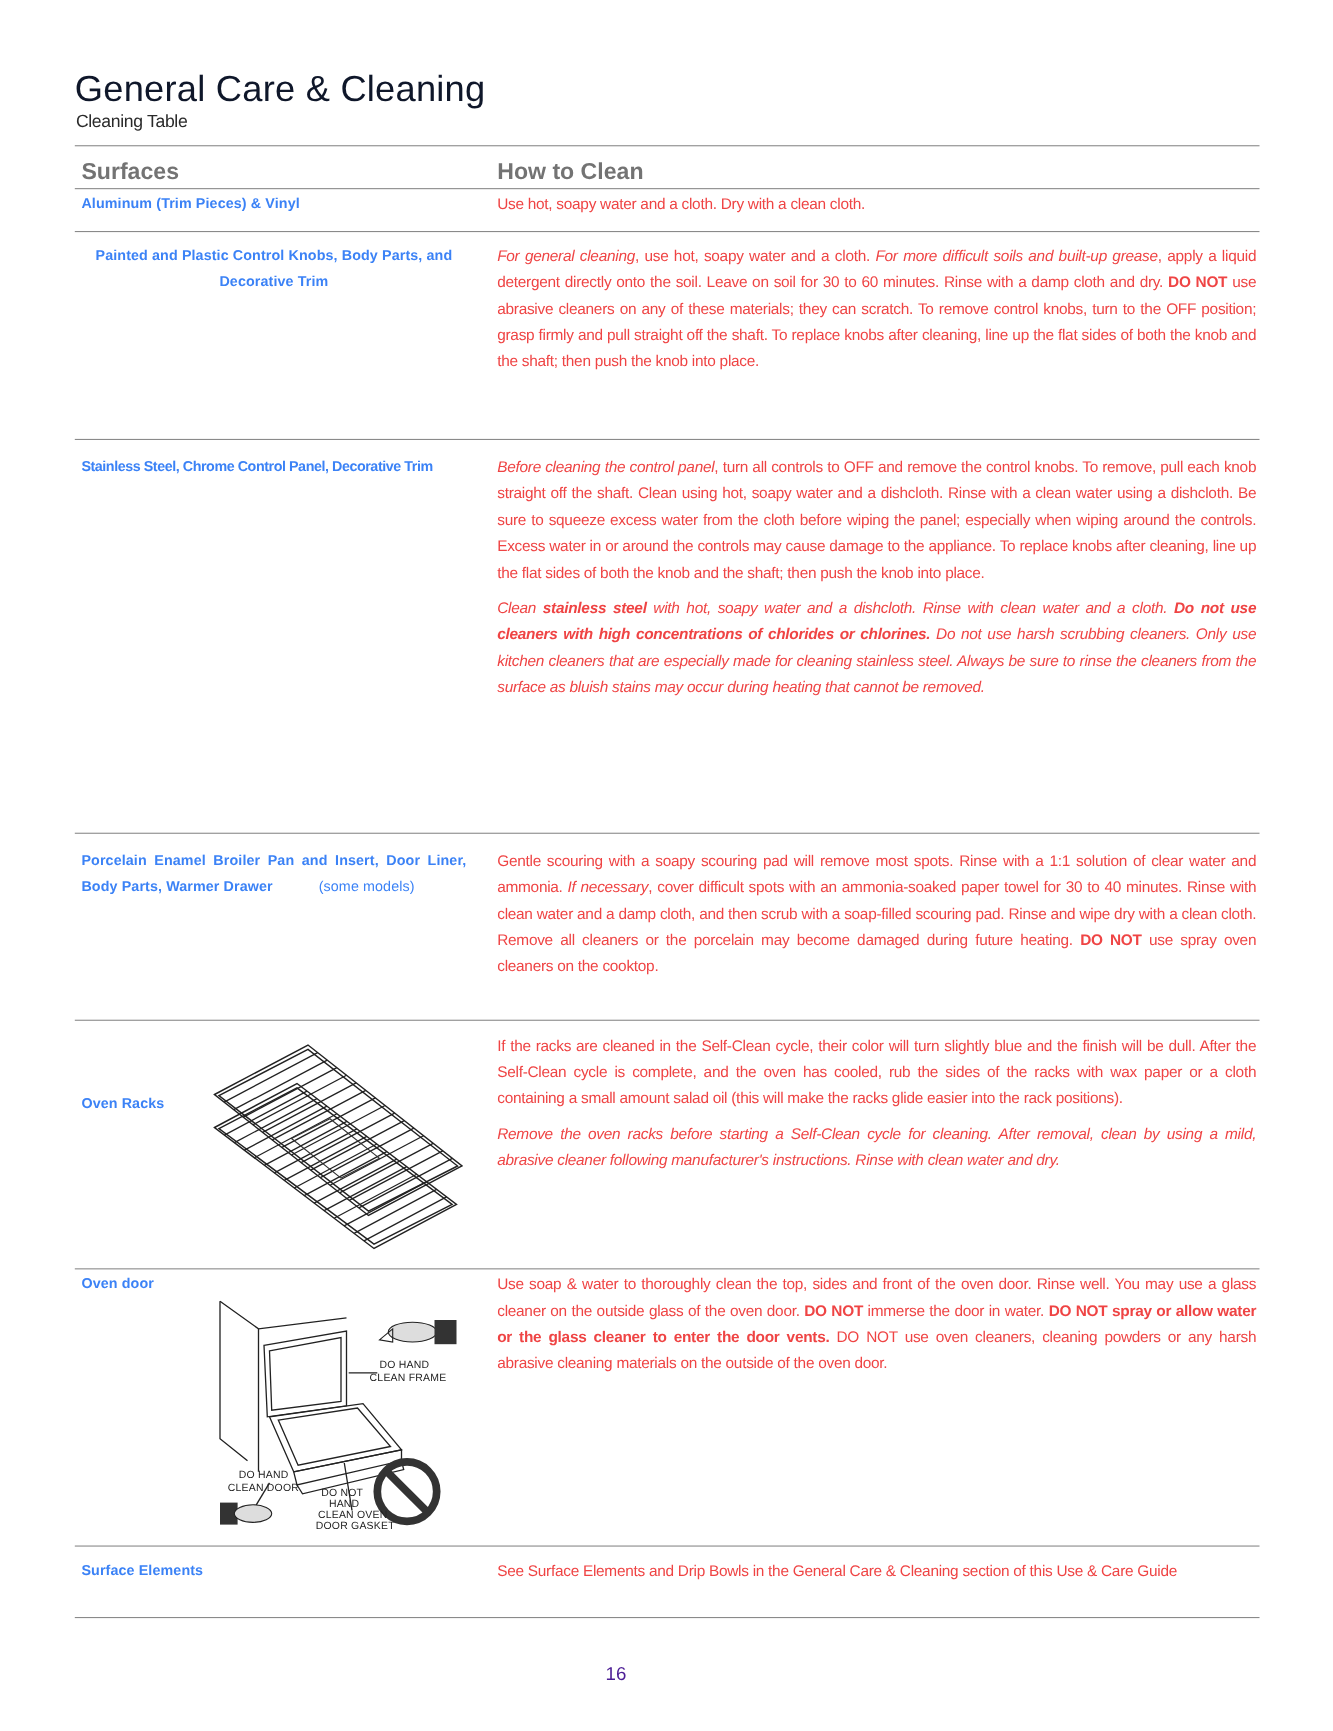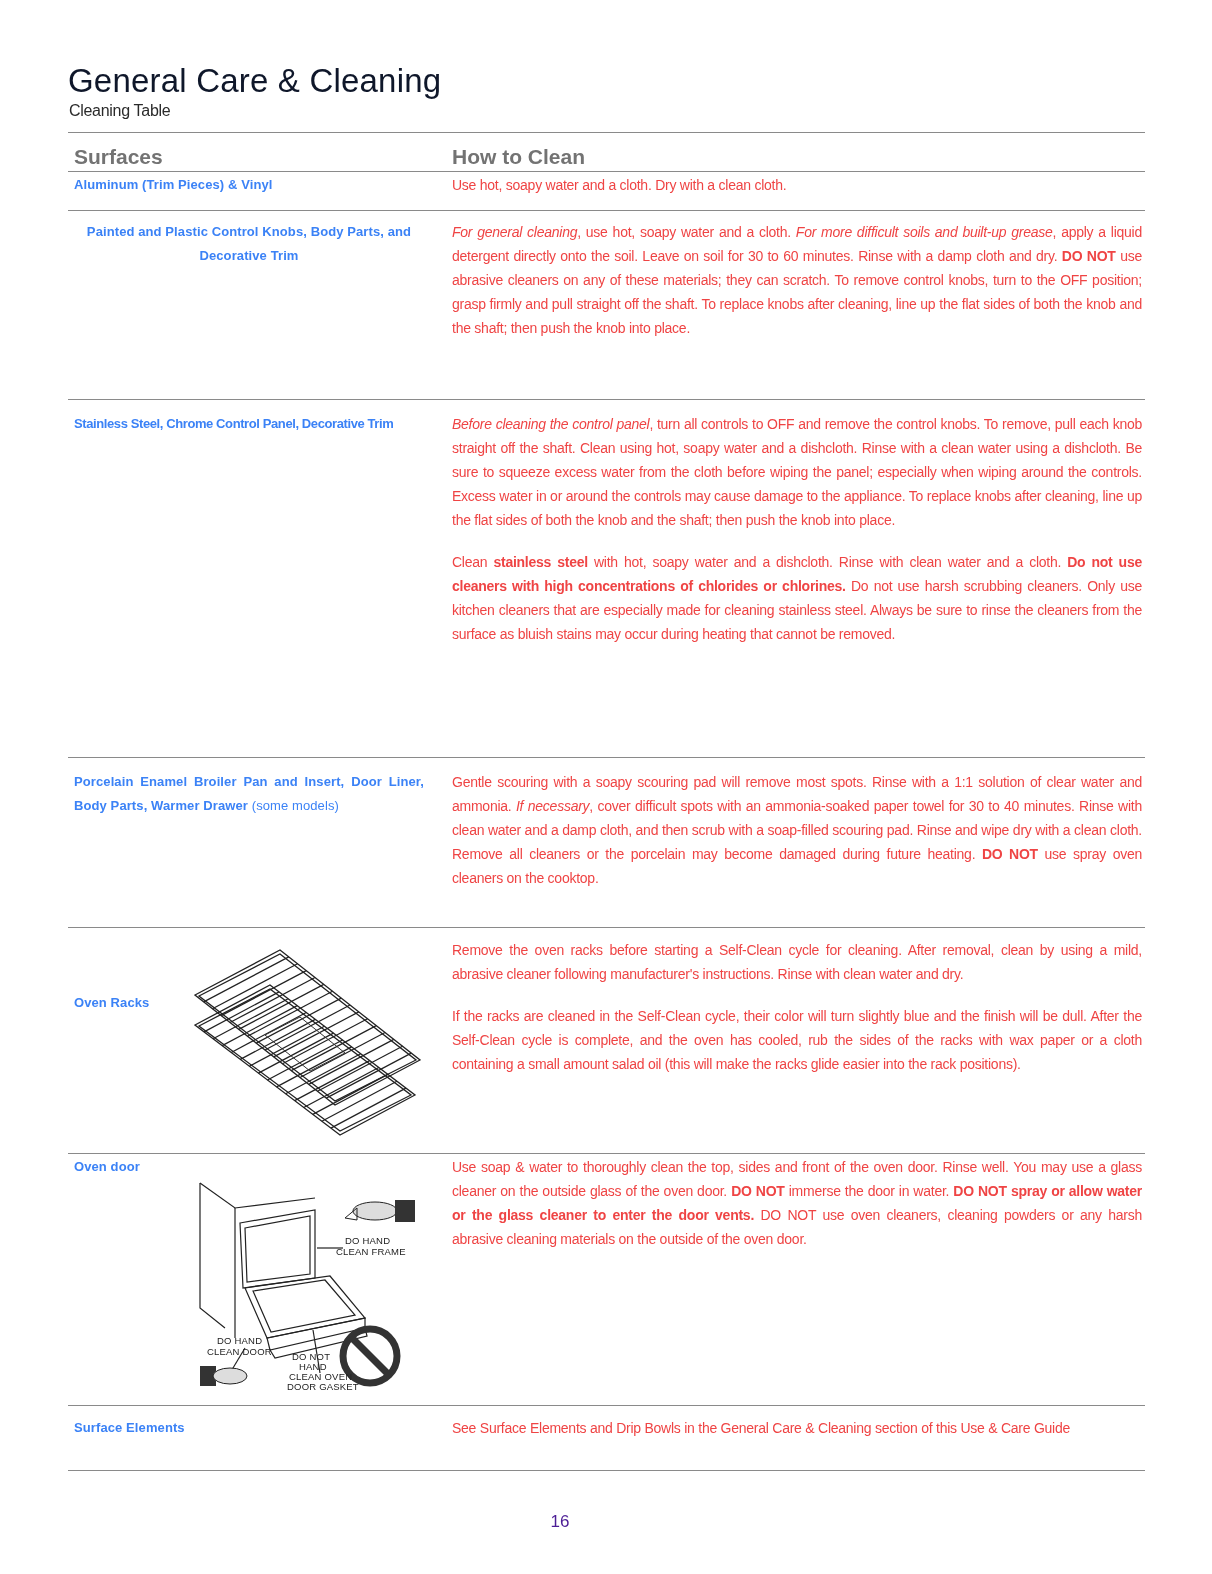--- a/index.html
+++ b/index.html
@@ -17,28 +17,28 @@
     }
     .rule { position: absolute; left: 68px; width: 1077px; height: 0; border-top: 1.5px solid #8a8a8a; }
     .col-head {
       position: absolute; top: 145px; font-size: 21px; font-weight: bold; color: #737373; text-align: right;
     }
     .surface {
       position: absolute; left: 74px; width: 360px;
       font-size: 13px; font-weight: bold; line-height: 24px; color: #3b82f6;
       letter-spacing: 0.1px;
     }
-    .surface .normal { font-weight: normal; }
+    .surface .normal { font-weight: normal; margin-left: 38px; }
     .howto {
       position: absolute; left: 452px; width: 690px;
       font-size: 14px; line-height: 24px; color: #ef4444; letter-spacing: -0.25px;
       text-align: justify;
     }
     .howto p { margin: 0; }
-    .howto p + p { margin-top: 18px; }
+    .howto p + p { margin-top: 8px; font-style: italic; }
     .howto i { font-style: italic; }
     .howto b { font-weight: bold; }
     .page-number {
       position: absolute; left: 0; width: 1120px; top: 1512px; text-align: center;
       font-size: 17px; color: #4c1d95;
     }
     .illus { position: absolute; }
     .illus svg { display: block; }
     .illus-label {
       font-family: "Liberation Sans", sans-serif; font-size: 9.5px; fill: #222; letter-spacing: 0.2px;
@@ -123,22 +123,22 @@
         <line x1="122.8125" y1="174.375" x2="197.8125" y2="134.375"></line>
         <line x1="131.875" y1="181.25" x2="206.875" y2="141.25"></line>
         <line x1="140.9375" y1="188.125" x2="215.9375" y2="148.125"></line>
       </g>
     <g fill="none" stroke="#333" stroke-width="1">
       <polygon points="75,95 110,77 155,113 120,131"></polygon>
     </g>
   </svg>
 </div>
 <div class="howto" style="top:938px">
+    <p><span>If the racks are cleaned in the Self-Clean cycle, their color will turn slightly blue and the finish will be dull. After the Self-Clean cycle is complete, and the oven has cooled, rub the sides of the racks with wax paper or a cloth containing a small amount salad oil (this will make the racks glide easier into the rack positions).</span></p>
     <p><span>Remove the oven racks before starting a  Self-Clean cycle for cleaning. After removal, clean by using a mild, abrasive cleaner following manufacturer's instructions. Rinse with clean water and dry.</span></p>
-    <p><span>If the racks are cleaned in the Self-Clean cycle, their color will turn slightly blue and the finish will be dull. After the Self-Clean cycle is complete, and the oven has cooled, rub the sides of the racks with wax paper or a cloth containing a small amount salad oil (this will make the racks glide easier into the rack positions).</span></p>
   </div>
 <div class="rule" style="top:1153px"></div>
 
 <div class="surface" style="top:1155px">Oven door</div>
 <div class="illus" style="left:195px; top:1178px;">
   <svg width="240" height="215" viewBox="0 0 240 215">
     <g fill="none" stroke="#222" stroke-width="1.2">
 
       <polyline points="5,5 5,130 30,150"></polyline>
       <polyline points="5,5 40,30 120,20"></polyline>

